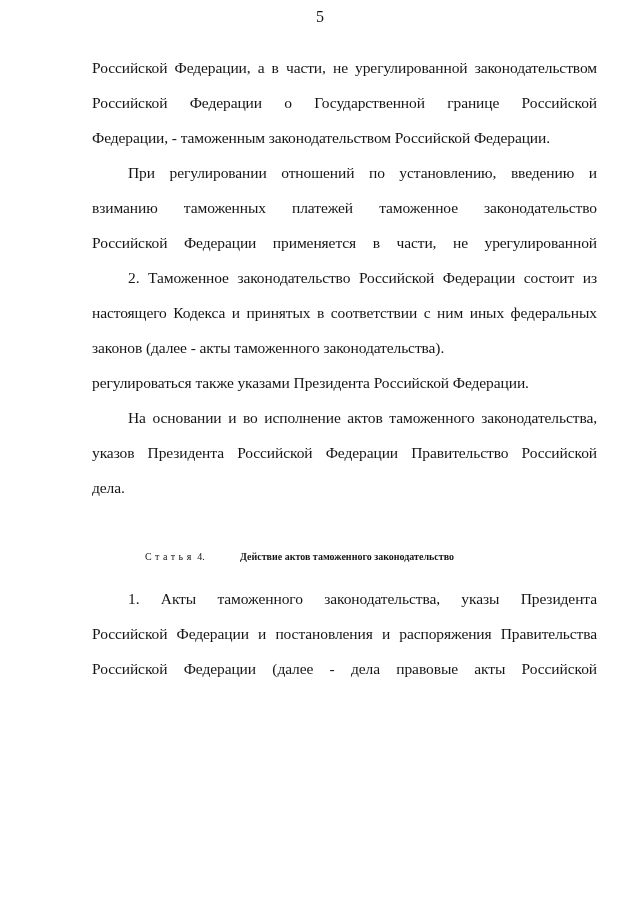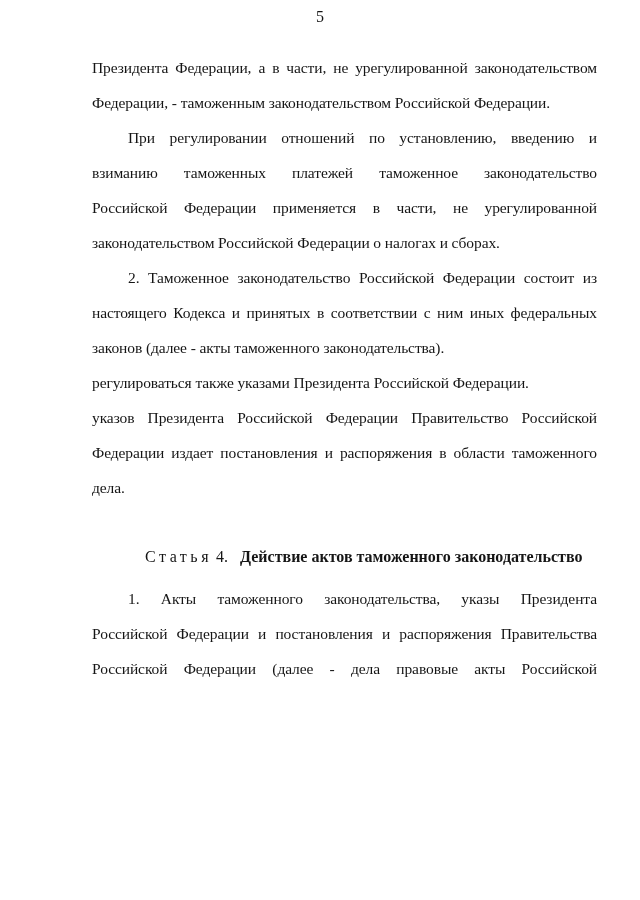--- a/index.html
+++ b/index.html
@@ -33,49 +33,49 @@
     white-space: normal;
   }
   .j { text-align: justify; text-align-last: justify; }
   .l { text-align: center; text-align-last: left; }
   .ind { text-indent: 36px; }
   .heading {
     margin-top: 40px;
     padding-left: 53px;
     display: flex;
     align-items: flex-start;
-    font-size: 16px;
+    font-size: 10px;
     line-height: 23px;
   }
   .article-label { flex: 0 0 95px; white-space: nowrap; }
   .article-label .sp { letter-spacing: 3.5px; }
   .article-title { font-weight: bold; }
   .footerblock { margin-top: 13px; }
 </style>
 </head>
 <body>
 
 <div class="page">
 
   <div class="pageno">5</div>
 
   <div class="textblock">
 
-    <div class="line j">Президента Федерации, а в части, не урегулированной законодательством</div>
+    <div class="line j">Российской Федерации, а в части, не урегулированной законодательством</div>
+    <div class="line j">Российской Федерации о Государственной границе Российской</div>
     <div class="line l">Федерации, - таможенным законодательством Российской Федерации.</div>
     <div class="line j ind">При регулировании отношений по установлению, введению и</div>
     <div class="line j">взиманию таможенных платежей таможенное законодательство</div>
     <div class="line j">Российской Федерации применяется в части, не урегулированной</div>
-    <div class="line l">законодательством Российской Федерации о налогах и сборах.</div>
     <div class="line j ind">2. Таможенное законодательство Российской Федерации состоит из</div>
     <div class="line j">настоящего Кодекса и принятых в соответствии с ним иных федеральных</div>
     <div class="line l">законов (далее - акты таможенного законодательства).</div>
     <div class="line l">регулироваться также указами Президента Российской Федерации.</div>
+    <div class="line j ind">На основании и во исполнение актов таможенного законодательства,</div>
     <div class="line j">указов Президента Российской Федерации Правительство Российской</div>
-    <div class="line j">Федерации издает постановления и распоряжения в области таможенного</div>
     <div class="line l">дела.</div>
 
     <div class="heading">
       <div class="article-label">
         <span class="sp">Статья</span>
         <span>4.</span>
       </div>
       <div class="article-title">
         <div>Действие актов таможенного законодательство</div>
       </div>

